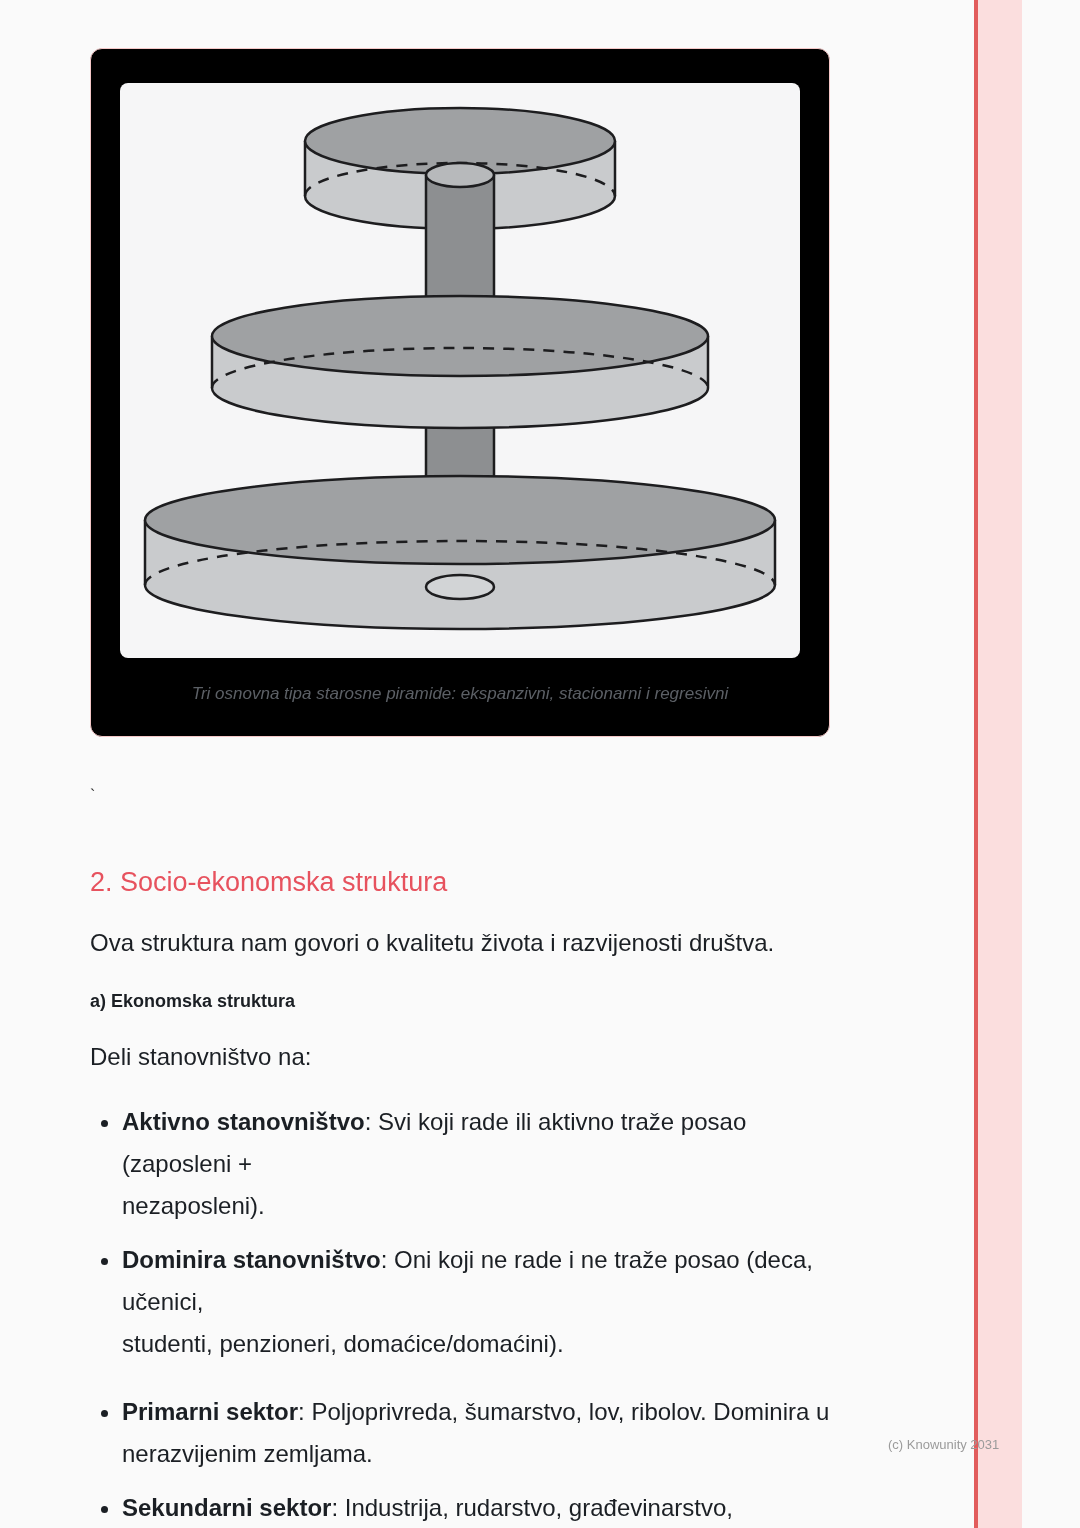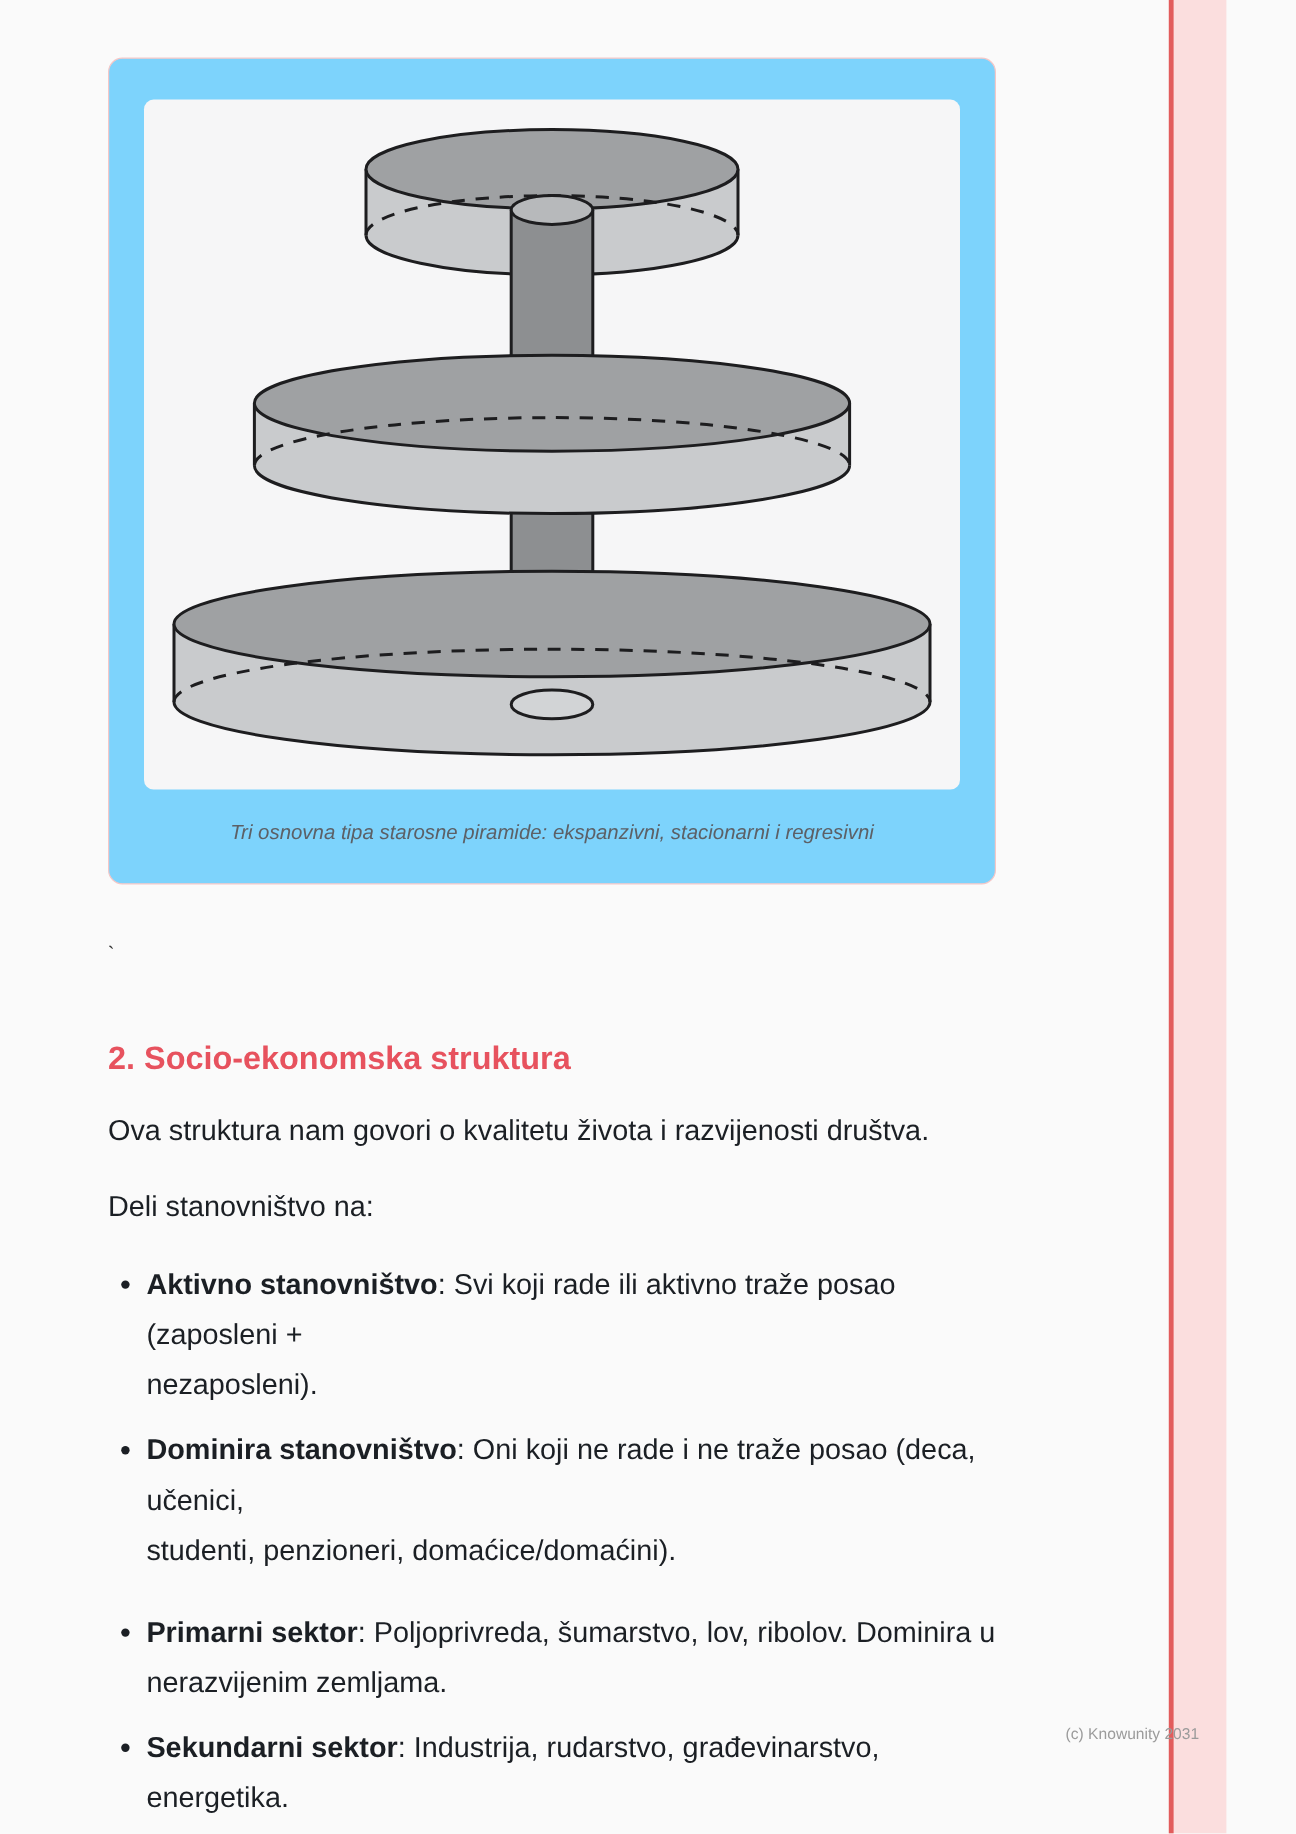--- a/index.html
+++ b/index.html
@@ -23,21 +23,21 @@
     position:absolute;left:974px;top:0;width:48px;height:1528px;
     background:var(--stripe-fill);
     border-left:4px solid var(--stripe-line);
     z-index:1;
   }
   .content{
     position:absolute;left:90px;top:48px;width:740px;z-index:2;
   }
   .figure-card{
     margin:0;width:740px;
-    background:#7dd3fc;
+    background:#000000;
     border:1.5px solid var(--card-border);
     border-radius:12px;
     padding:34px 29px 32px 29px;
   }
   .figure-image{
     width:680px;height:575px;
     background:#f6f6f7;
     border-radius:8px;
     display:flex;align-items:center;justify-content:center;
   }
@@ -50,21 +50,21 @@
   }
   .stray{
     margin-top:50px;
     font-size:16px;
     color:#333;
     height:24px;
   }
   h2.section-heading{
     margin:56px 0 0 0;
     font-size:27px;
-    font-weight:bold;
+    font-weight:normal;
     color:var(--accent-red);
   }
   p.body-text{
     margin:26px 0 0 0;
     font-size:24px;
     line-height:1.55;
   }
   p.sub-bold{
     margin:30px 0 0 0;
     font-size:18px;
@@ -135,20 +135,21 @@
     </div>
     <figcaption class="figure-caption">Tri osnovna tipa starosne piramide: ekspanzivni, stacionarni i regresivni</figcaption>
   </figure>
 
   <div class="stray">`</div>
 
   <h2 class="section-heading">2. Socio-ekonomska struktura</h2>
 
   <p class="body-text">Ova struktura nam govori o kvalitetu života i razvijenosti društva.</p>
 
+  <p class="sub-bold">a) Ekonomska struktura</p>
 
   <p class="body-text">Deli stanovništvo na:</p>
 
   <ul class="bullet-list">
     <li>
       <strong>Aktivno stanovništvo</strong><span>: Svi koji rade ili aktivno traže posao (zaposleni +
 nezaposleni).</span>
     </li>
     <li>
       <strong>Dominira stanovništvo</strong><span>: Oni koji ne rade i ne traže posao (deca, učenici,

